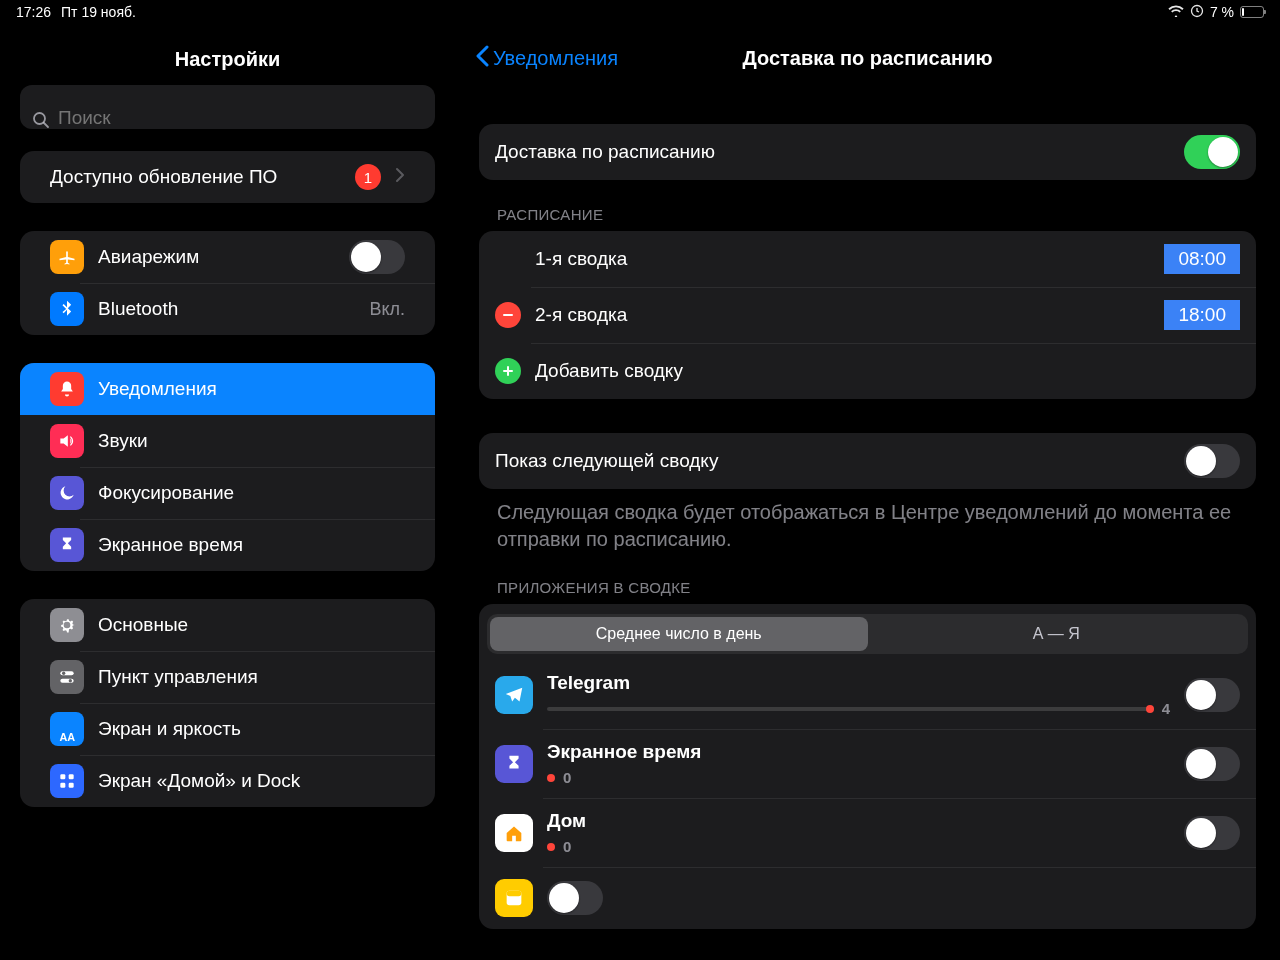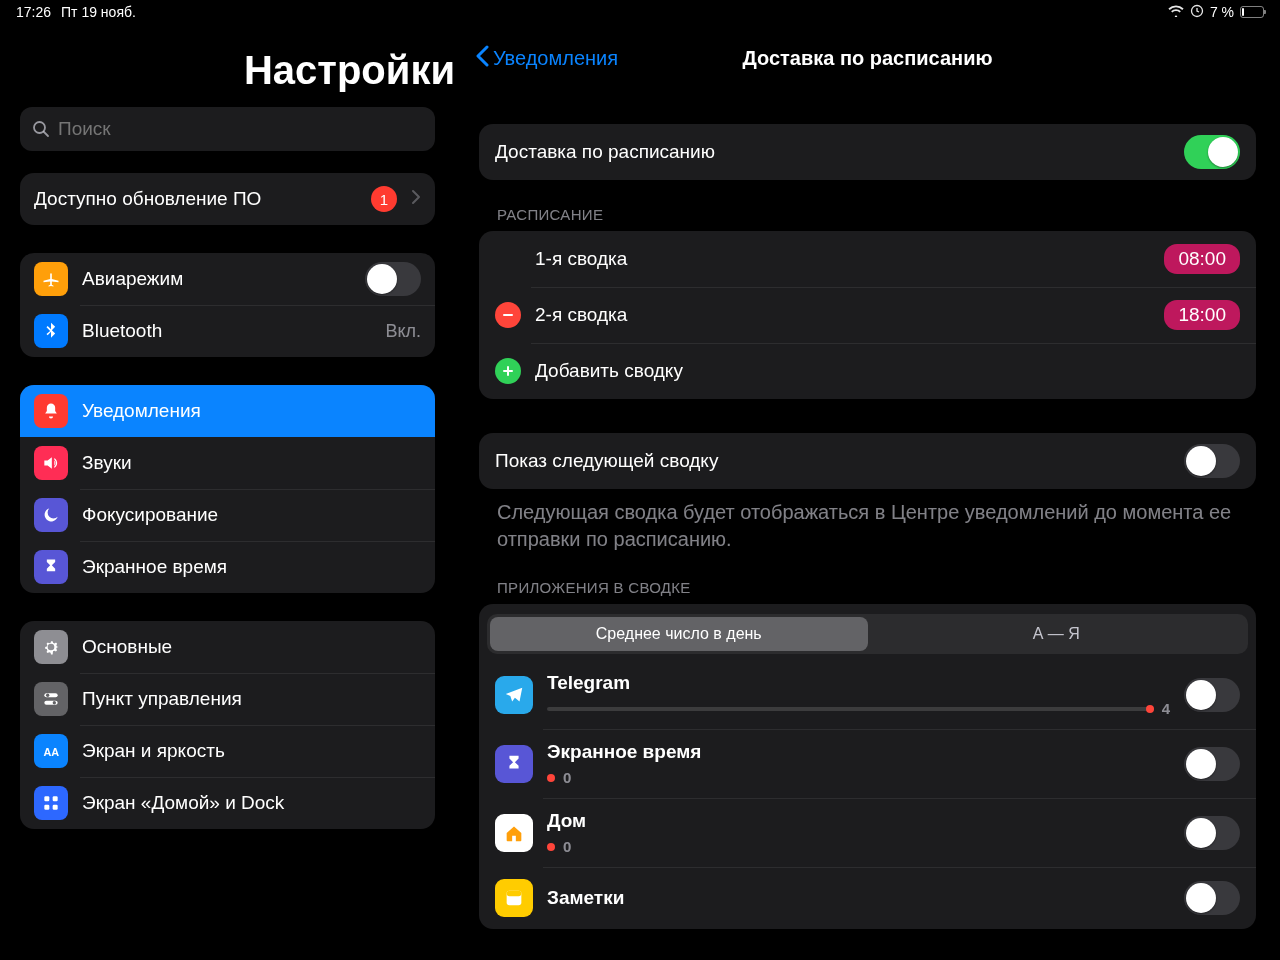--- a/index.html
+++ b/index.html
@@ -10,31 +10,31 @@
 
 .status-bar { position: absolute; top: 0; left: 0; right: 0; height: 24px; display: flex; justify-content: space-between; align-items: center; padding: 0 16px; font-size: 14px; color: #fff; z-index: 10; }
 .status-left { display: flex; gap: 10px; }
 .status-right { display: flex; align-items: center; gap: 6px; }
 .battery-shell { width: 24px; height: 12px; border: 1px solid rgba(255,255,255,.5); border-radius: 3px; position: relative; }
 .battery-shell::after { content: ""; position: absolute; right: -3px; top: 3px; width: 2px; height: 4px; background: rgba(255,255,255,.5); border-radius: 0 1px 1px 0; }
 .battery-fill { position: absolute; left: 1px; top: 1px; bottom: 1px; width: 7%; background: #fff; border-radius: 1px; }
 
 
 .sidebar { width: 455px; flex: none; background: #000; padding-top: 30px; display: flex; flex-direction: column; overflow: hidden; }
-.sidebar-title { font-size: 40px; font-weight: 700; text-align: right; padding: 18px 0 14px; }
+.sidebar-title { font-size: 20px; font-weight: 700; text-align: center; padding: 18px 0 14px; }
 .search-wrap { padding: 0 20px 14px; }
-.search { display: flex; align-items: center; gap: 8px; background: #1c1c1e; border-radius: 12px; height: 44px; padding: 0 12px; }
+.search { display: flex; align-items: flex-end; gap: 8px; background: #1c1c1e; border-radius: 12px; height: 44px; padding: 0 12px; }
 .search input { flex: 1; background: transparent; border: none; outline: none; color: rgba(235,235,245,.6); font-size: 19px; }
 .search-icon svg { display: block; }
 
 .sb-scroll { flex: 1; overflow-y: auto; padding: 0 20px 20px; }
 
 .group { background: #1c1c1e; border-radius: 14px; overflow: hidden; margin-top: 28px; }
 .group.first { margin-top: 8px; }
-.row { display: flex; align-items: center; min-height: 52px; padding: 8px 14px; gap: 14px; position: relative; }
+.row { display: flex; align-items: center; min-height: 52px; padding: 8px 30px; gap: 14px; position: relative; }
 .row + .row::before { content: ""; position: absolute; left: 60px; right: 0; top: 0; height: 1px; background: rgba(255,255,255,.08); }
 .row.selected { background: #0a84ff; }
 .row.selected + .row::before { display:none; }
 .row .label { font-size: 19px; flex: 1; color: #fff; }
 .row .detail { font-size: 18px; color: rgba(235,235,245,.55); }
 .chev { color: rgba(235,235,245,.3); }
 .badge-num { min-width: 26px; height: 26px; border-radius: 13px; background: #ff3b30; color: #fff; display: flex; align-items: center; justify-content: center; font-size: 15px; font-weight: 500; padding: 0 6px; }
 .app-icon { width: 34px; height: 34px; border-radius: 8px; display: flex; align-items: center; justify-content: center; flex: none; }
 .app-icon svg { width: 20px; height: 20px; }
 
@@ -51,21 +51,21 @@
 .nav-title { position: absolute; left: 0; right: 0; text-align: center; font-size: 20px; font-weight: 600; pointer-events: none; }
 
 .dp-scroll { flex: 1; overflow-y: auto; padding: 0 24px 40px; }
 .section-title { font-size: 15px; color: rgba(235,235,245,.55); text-transform: uppercase; padding: 26px 18px 8px; letter-spacing: .3px; }
 .note { font-size: 20px; color: rgba(235,235,245,.55); padding: 10px 18px 0; line-height: 1.35; }
 
 .panel { background: #1c1c1e; border-radius: 14px; overflow: hidden; }
 .prow { display: flex; align-items: center; min-height: 56px; padding: 10px 16px; gap: 14px; position: relative; }
 .prow + .prow::before { content: ""; position: absolute; left: 52px; right: 0; top: 0; height: 1px; background: rgba(255,255,255,.08); }
 .prow .plabel { font-size: 19px; flex: 1; }
-.time-chip { background: #be185d; border-radius: 13px; padding: 4px 14px; font-size: 19px; color: #fff; }
+.time-chip { background: #3b82f6; border-radius: 0; padding: 4px 14px; font-size: 19px; color: #fff; }
 .circ { width: 26px; height: 26px; border-radius: 13px; flex: none; display: flex; align-items: center; justify-content: center; }
 .circ.minus { background: #ff453a; }
 .circ.plus  { background: #30d158; }
 .circ svg { width: 14px; height: 14px; }
 .indent-spacer { width: 26px; flex:none; }
 
 .seg { display: flex; background: #2c2c2e; border-radius: 10px; padding: 3px; margin: 10px 8px 6px; }
 .seg-item { flex: 1; text-align: center; padding: 8px 12px; font-size: 16px; color: rgba(235,235,245,.8); border-radius: 8px; }
 .seg-item.sel { background: #636366; color: #fff; }
 
@@ -76,21 +76,21 @@
 .app-meta { flex:1; display:flex; flex-direction:column; gap:6px; }
 .app-name { font-size: 19px; }
 .app-bar { display:flex; align-items:center; gap:8px; }
 .bar-track { height:4px; background: rgba(255,255,255,.14); border-radius:2px; position:relative; flex:1; }
 .bar-dot { width:8px; height:8px; border-radius:4px; background:#ff453a; position:absolute; top:-2px; }
 .app-count { font-size:15px; color: rgba(235,235,245,.55); }
 
 
 .ic-orange { background:#ff9f0a; } .ic-blue { background:#007aff; } .ic-red { background:#ff3b30; }
 .ic-pink { background:#ff2d55; } .ic-indigo { background:#5856d6; } .ic-gray { background:#8e8e93; }
-.ic-grayd { background:#636366; } .ic-bluea { background:#0a84ff; } .ic-bluegrid { background:#2d68ff; }
+.ic-grayd { background:#636366; } .ic-bluea { background:#0a84ff;align-items:flex-end; } .ic-bluegrid { background:#2d68ff; }
 .ic-tg { background:#29a9eb; } .ic-white { background:#fff; } .ic-yellow { background:#ffcc00; }
 </style>
 </head>
 <body>
 
 <div class="status-bar">
   <div class="status-left">
     <span>17:26</span>
     <span>Пт 19 нояб.</span>
   </div>
@@ -360,23 +360,20 @@
             </span>
         </div>
 
         <div class="app-row">
           <span class="app-badge ic-yellow">
               <svg viewBox="0 0 24 24">
                 <rect x="4" y="4" width="16" height="16" rx="3" fill="#fff"></rect>
                 <rect x="4" y="4" width="16" height="6" rx="3" fill="#ffcc00"></rect>
               </svg>
             </span>
-          <div class="app-meta">
-            <span class="app-name">Заметки</span>
-          </div>
           <span class="toggle">
               <span class="knob"></span>
             </span>
         </div>
       </div>
     </div>
   </div>
 </div>
 
 </body></html>

